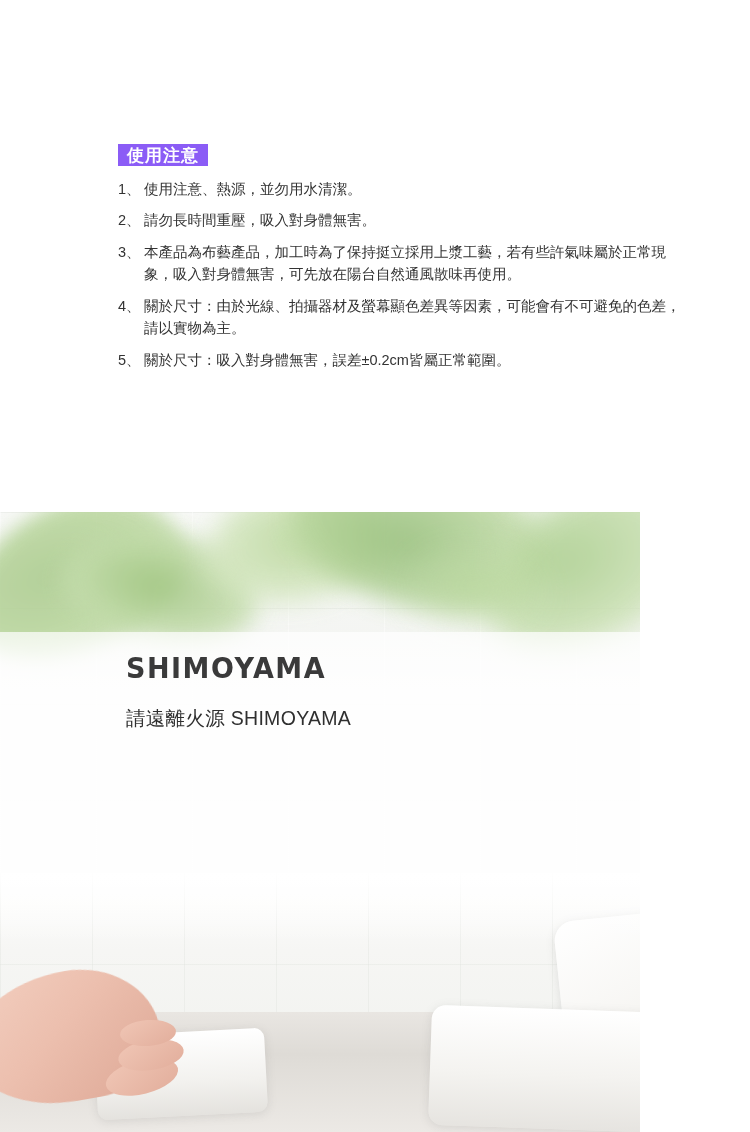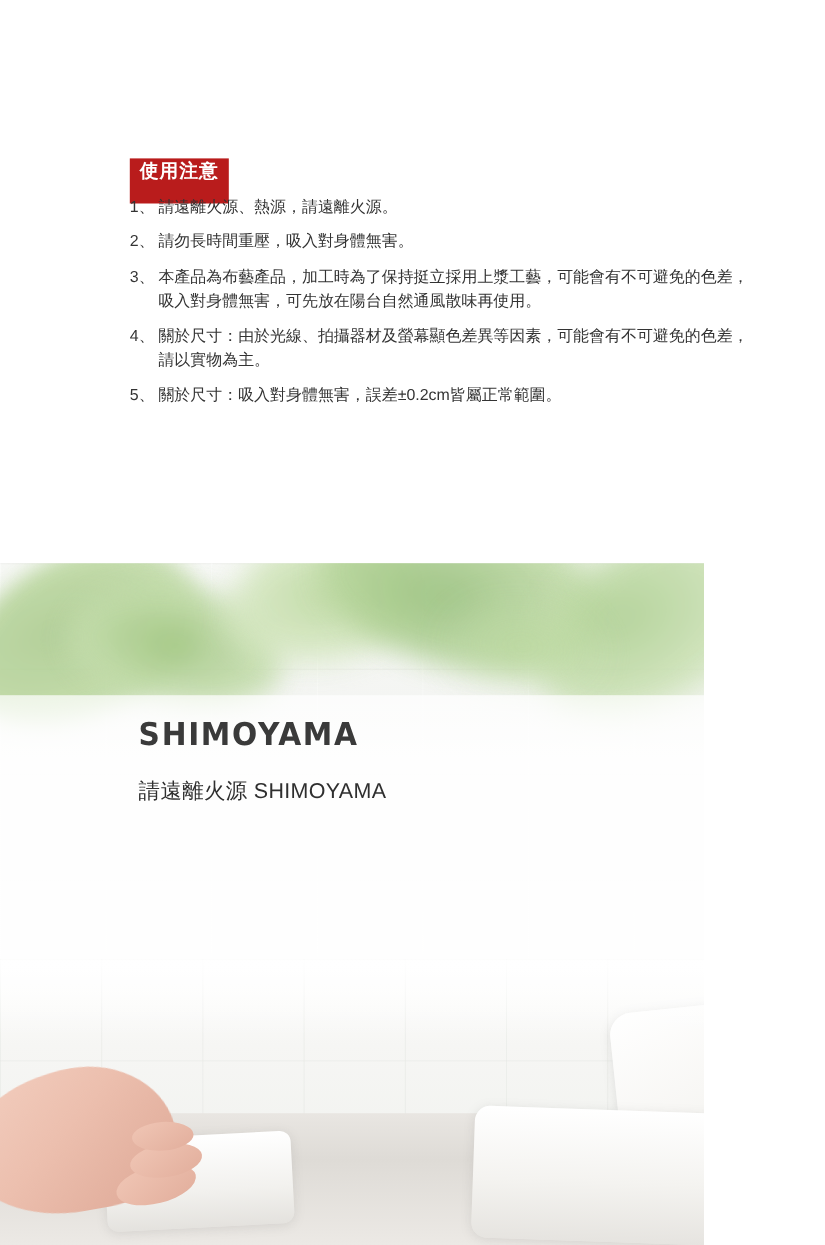--- a/index.html
+++ b/index.html
@@ -29,26 +29,26 @@
     left: 0;
     width: 750px;
     height: 512px;
     background: #ffffff;
   }
 
   .notice-badge {
     position: absolute;
     left: 118px;
     top: 144px;
-    background: #b91c1c;
+    background: #8b5cf6;
     color: #ffffff;
     font-size: 17px;
     font-weight: bold;
     letter-spacing: 1px;
-    padding: 3px 9px 19px 9px;
+    padding: 3px 9px 0 9px;
     line-height: 1.1;
   }
 
   .notice-list {
     position: absolute;
     left: 118px;
     top: 178px;
     width: 570px;
   }
 
@@ -281,31 +281,31 @@
 <div class="page">
 
   <section class="notice-section">
 
     <div class="notice-badge">使用注意</div>
 
     <div class="notice-list">
 
       <div class="notice-item">
         <span class="notice-num">1、</span>
-        <span class="notice-text">請遠離火源、熱源，請遠離火源。</span>
+        <span class="notice-text">使用注意、熱源，並勿用水清潔。</span>
       </div>
 
       <div class="notice-item">
         <span class="notice-num">2、</span>
         <span class="notice-text">請勿長時間重壓，吸入對身體無害。</span>
       </div>
 
       <div class="notice-item">
         <span class="notice-num">3、</span>
-        <span class="notice-text">本產品為布藝產品，加工時為了保持挺立採用上漿工藝，可能會有不可避免的色差，吸入對身體無害，可先放在陽台自然通風散味再使用。</span>
+        <span class="notice-text">本產品為布藝產品，加工時為了保持挺立採用上漿工藝，若有些許氣味屬於正常現象，吸入對身體無害，可先放在陽台自然通風散味再使用。</span>
       </div>
 
       <div class="notice-item">
         <span class="notice-num">4、</span>
         <span class="notice-text">關於尺寸：由於光線、拍攝器材及螢幕顯色差異等因素，可能會有不可避免的色差，請以實物為主。</span>
       </div>
 
       <div class="notice-item">
         <span class="notice-num">5、</span>
         <span class="notice-text">關於尺寸：吸入對身體無害，誤差±0.2cm皆屬正常範圍。</span>

